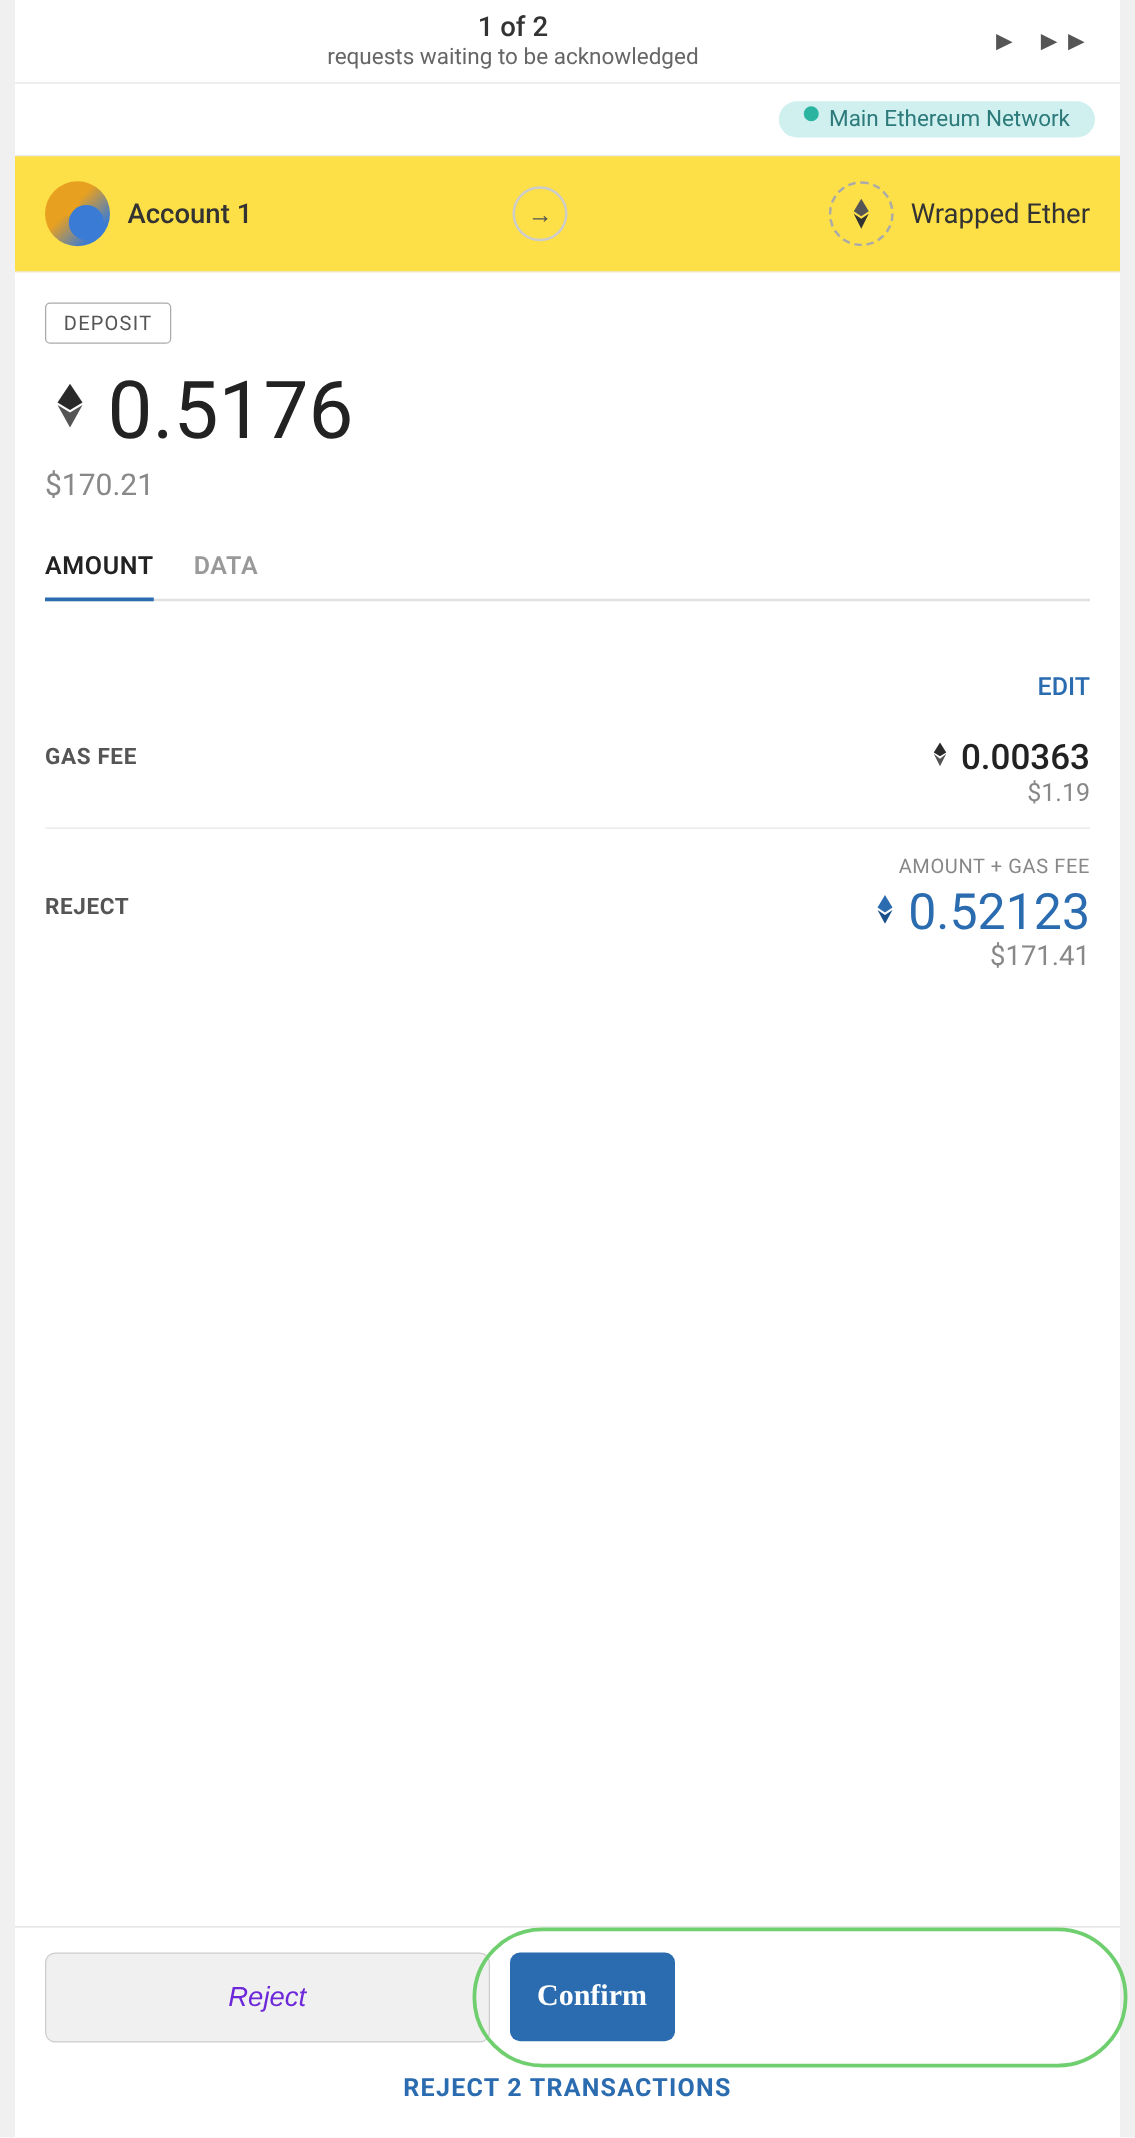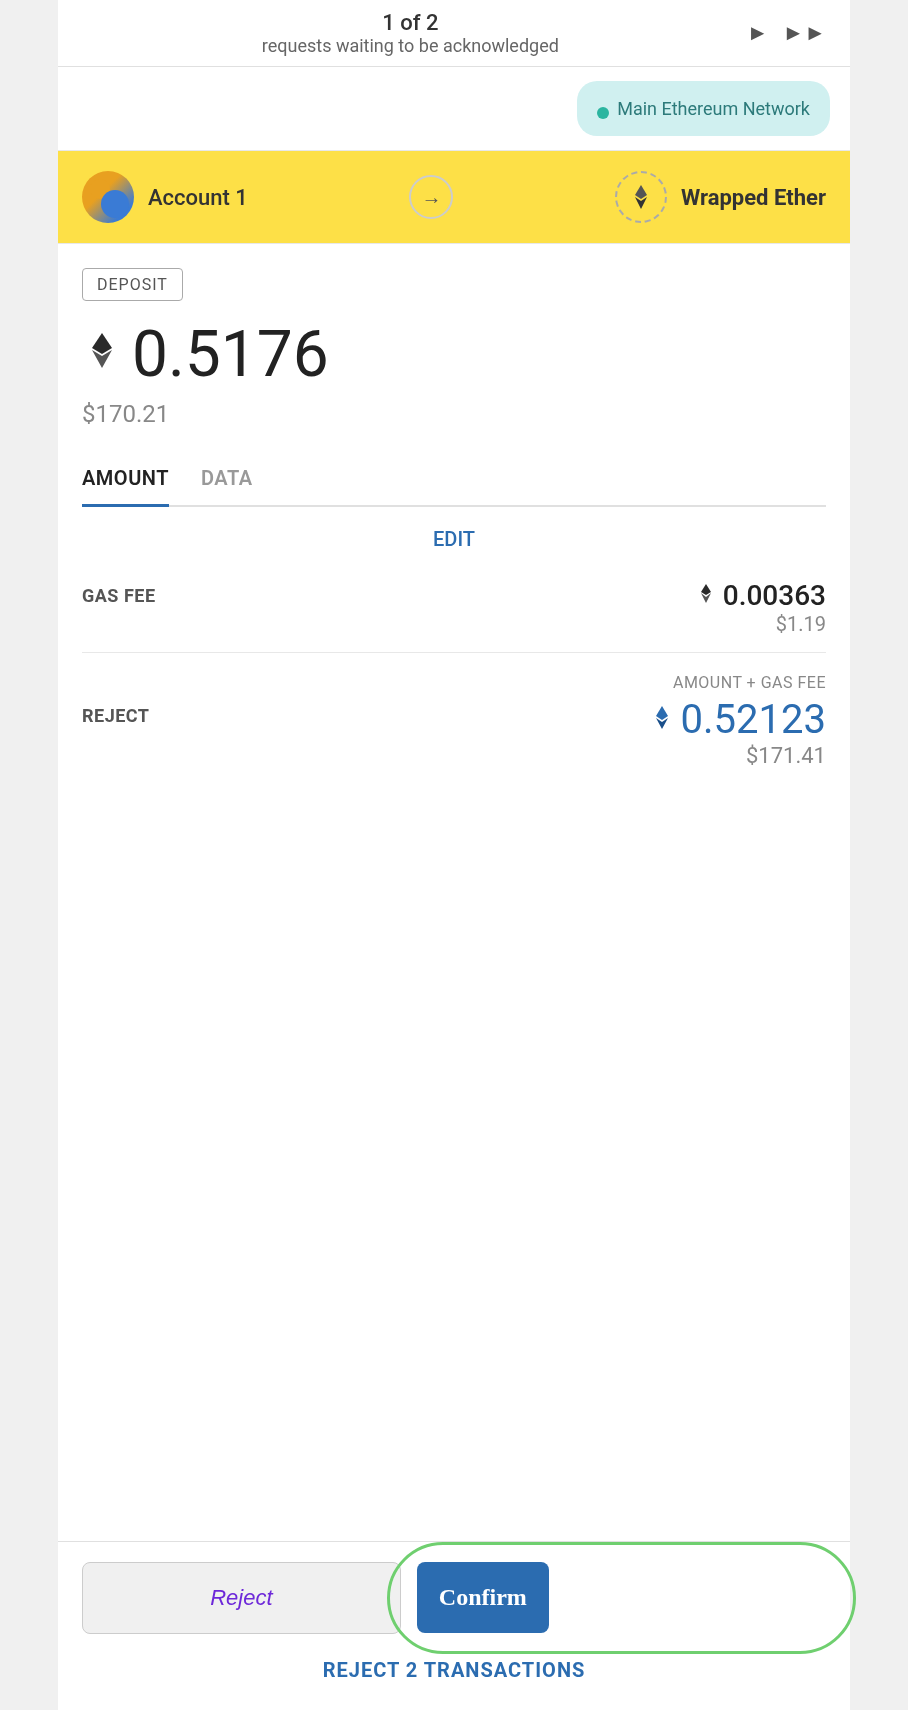--- a/index.html
+++ b/index.html
@@ -7,21 +7,21 @@
     body {
       font-family: -apple-system, BlinkMacSystemFont, 'Segoe UI', Roboto, sans-serif;
       background: #f0f0f0;
       display: flex;
       justify-content: center;
       align-items: flex-start;
       min-height: 100vh;
     }
 
     .phone-wrapper {
-      width: 792px;
+      width: 884px;
       min-height: 1710px;
       background: #f5f5f5;
       position: relative;
       display: flex;
       flex-direction: column;
     }
 
     
     .top-bar {
       background: #ffffff;
@@ -70,24 +70,24 @@
       display: flex;
       justify-content: flex-end;
       align-items: center;
       border-bottom: 1px solid #e8e8e8;
     }
 
     .network-badge {
       background: #d0f0f0;
       color: #2c7a7a;
       border-radius: 20px;
-      padding: 17px 20px;
+      padding: 4px 20px;
       font-size: 18px;
       display: flex;
-      align-items: flex-end;
+      align-items: flex-start;
       gap: 8px;
     }
 
     .network-dot {
       width: 12px;
       height: 12px;
       background: #2bb5a0;
       border-radius: 50%;
     }
 
@@ -169,21 +169,21 @@
       border-radius: 50%;
       display: flex;
       align-items: center;
       justify-content: center;
       font-size: 22px;
       color: #555;
     }
 
     .token-name {
       font-size: 22px;
-      font-weight: 700;
+      font-weight: 400;
       color: #333;
     }
 
     
     .transaction-section {
       background: #ffffff;
       padding: 24px;
       flex: 1;
     }
 
@@ -245,26 +245,27 @@
       color: #222;
       border-bottom: 3px solid #2b6cb0;
     }
 
     
     .details-content {
       padding: 20px 0;
     }
 
     .edit-link {
-      text-align: center;
+      text-align: right;
       color: #2b6cb0;
       font-size: 20px;
       font-weight: 500;
       margin-bottom: 12px;
       cursor: pointer;
+      margin-top: 36px;
     }
 
     .fee-row {
       display: flex;
       justify-content: space-between;
       align-items: flex-start;
       padding: 16px 0;
       border-bottom: 1px solid #e8e8e8;
     }
 

